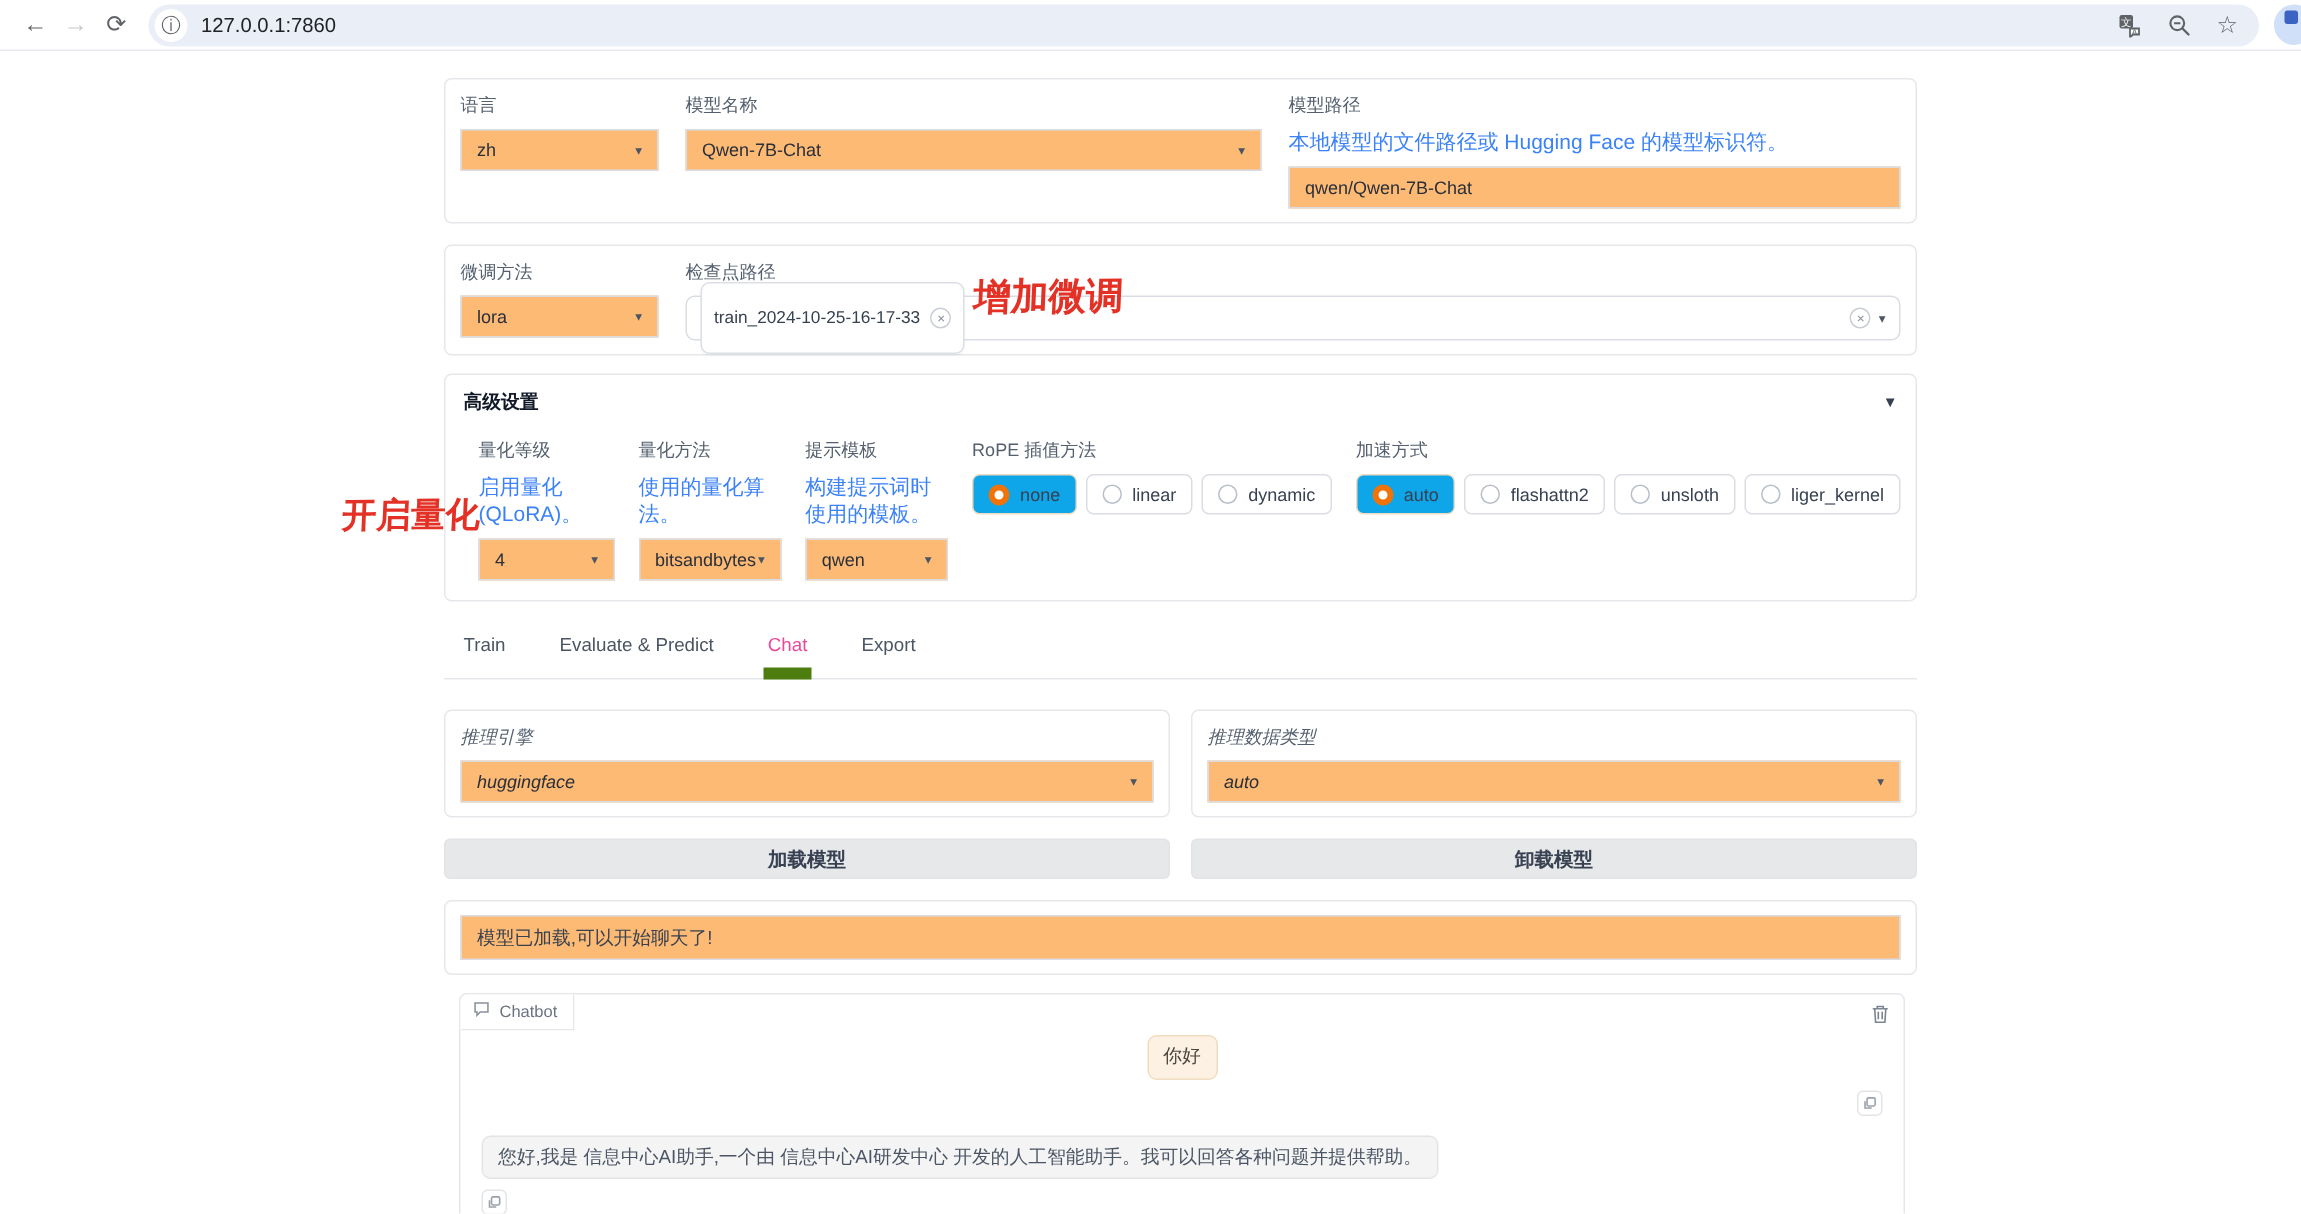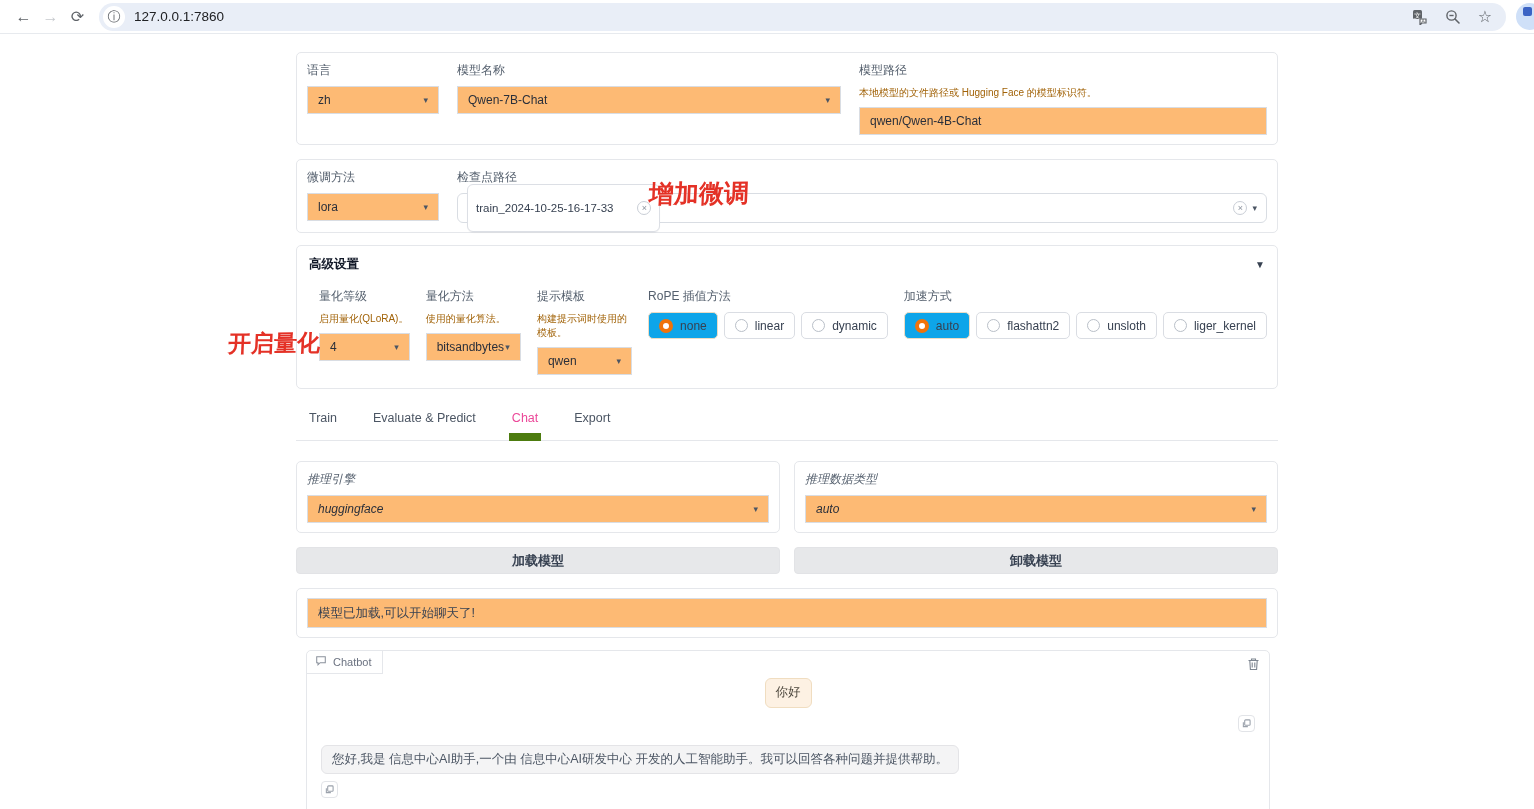--- a/index.html
+++ b/index.html
@@ -17,29 +17,29 @@
 .omni-right svg { display: block; }
 .star-icon { font-size: 16px; color: #5f6368; }
 .avatar { width: 27px; height: 27px; border-radius: 50%; background: #cfe0f8; margin-right: -9px; position: relative; overflow: hidden; flex: none; }
 .avatar::after { content: ""; position: absolute; left: 7px; top: 4px; width: 9px; height: 9px; border-radius: 2px; background: #3b63c4; }
 
 
 .page { position: relative; width: 1534px; }
 .content { margin-left: 296px; width: 982px; }
 .panel { border: 1px solid #e5e7eb; border-radius: 5px; background: #fff; }
 .lbl { font-size: 12px; color: #55606e; margin-bottom: 7px; }
-.info { font-size: 10px; color: #a16207; margin-bottom: 7px; }
+.info { font-size: 14px; color: #3b82f6; margin-bottom: 7px; }
 .dropdown, .textinput { height: 28px; border: 1px solid #d9dde3; border-radius: 0; background: #fdba74; display: flex; align-items: center; padding: 0 10px; font-size: 12px; color: #2a2f3a; }
 .dropdown .caret { margin-left: auto; font-size: 9px; color: #4b5563; }
 
 .row1 { margin-top: 18px; padding: 9px 10px; display: grid; grid-template-columns: 132px 384px 1fr; column-gap: 18px; }
 .row2 { margin-top: 14px; padding: 9px 10px; display: grid; grid-template-columns: 132px 1fr; column-gap: 18px; position: relative; }
 
 .multiselect { height: 30px; border: 1px solid #d9dde3; border-radius: 6px; display: flex; align-items: center; padding: 0 9px; }
-.chip { border: 1px solid #dcdfe5; border-radius: 6px; padding: 16px 8px; font-size: 11.5px; color: #374151; display: flex; align-items: center; gap: 24px; background: #fff; box-shadow: 0 1px 1px rgba(0,0,0,.04); }
+.chip { border: 1px solid #dcdfe5; border-radius: 6px; padding: 16px 8px; font-size: 11.5px; color: #374151; display: flex; align-items: center; gap: 7px; background: #fff; box-shadow: 0 1px 1px rgba(0,0,0,.04); }
 .chip-x, .clear-x { width: 14px; height: 14px; border: 1px solid #c9ced6; border-radius: 50%; color: #8a919c; font-size: 9px; line-height: 12px; text-align: center; cursor: pointer; }
 .ms-right { margin-left: auto; display: flex; align-items: center; gap: 5px; }
 .ms-right .caret { font-size: 9px; color: #4b5563; }
 
 .annotation { position: absolute; color: #e43126; font-weight: 700; white-space: nowrap; transform: skewX(-3deg) rotate(-0.5deg); font-family: "Liberation Sans", sans-serif; }
 .anno-1 { left: 352px; top: 17px; font-size: 25px; }
 .anno-2 { left: 228px; top: 276px; font-size: 23px; }
 
 .row3 { margin-top: 12px; padding: 8px 10px 13px; }
 .acc-head { display: flex; align-items: center; justify-content: space-between; padding: 2px 2px 2px 2px; cursor: pointer; }
@@ -124,21 +124,21 @@
       <div>
         <div class="lbl">模型名称</div>
         <div class="dropdown">
           <span>Qwen-7B-Chat</span>
           <span class="caret">▾</span>
         </div>
       </div>
       <div>
         <div class="lbl">模型路径</div>
         <div class="info">本地模型的文件路径或 Hugging Face 的模型标识符。</div>
-        <div class="textinput">qwen/Qwen-4B-Chat</div>
+        <div class="textinput">qwen/Qwen-7B-Chat</div>
       </div>
     </div>
 
     <div class="panel row2">
       <div>
         <div class="lbl">微调方法</div>
         <div class="dropdown">
           <span>lora</span>
           <span class="caret">▾</span>
         </div>

